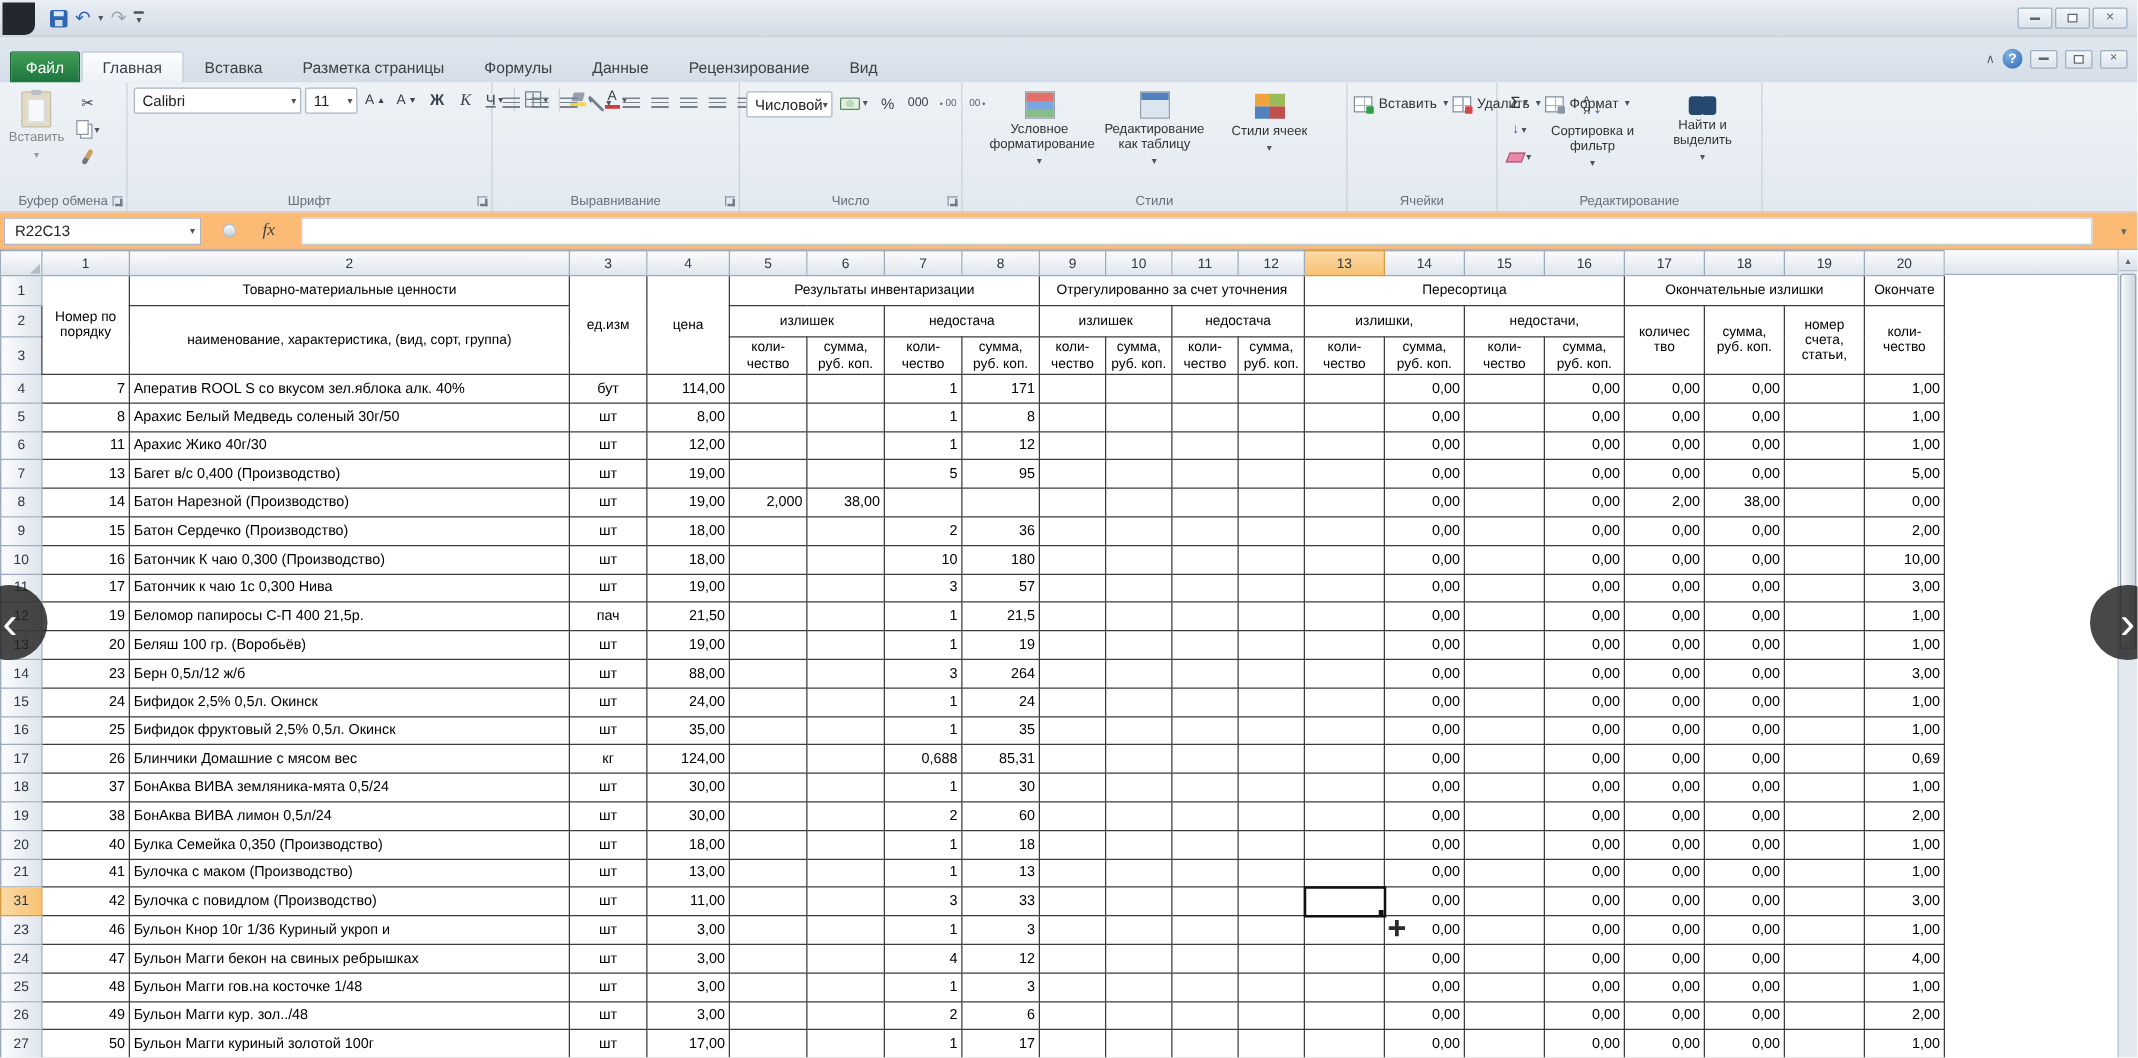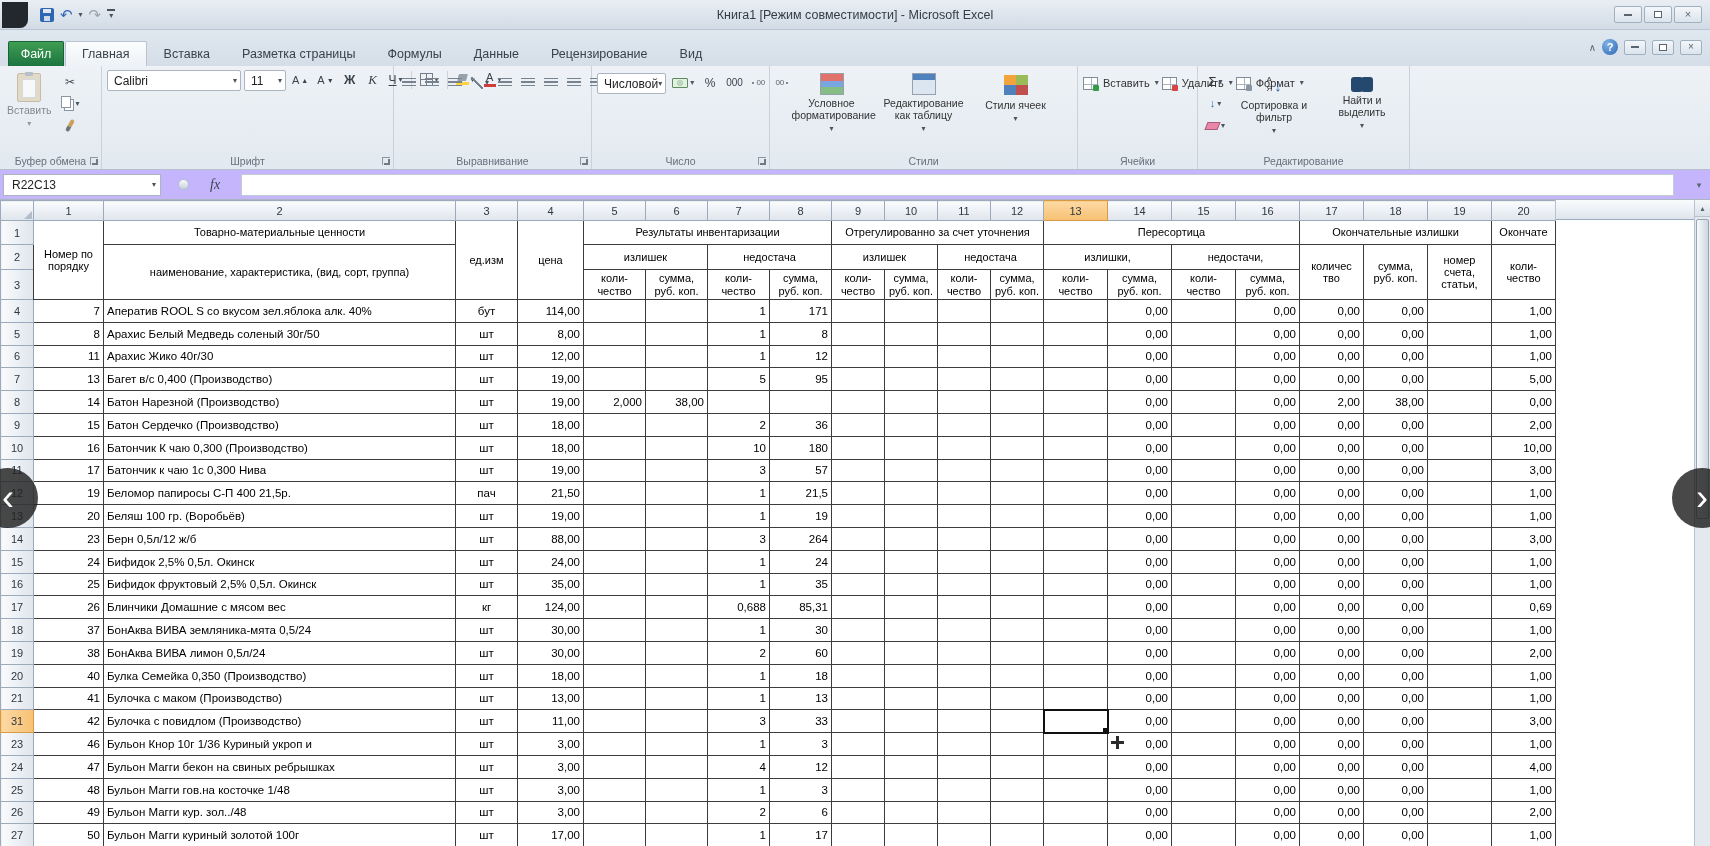--- a/index.html
+++ b/index.html
@@ -87,21 +87,21 @@
 .fillarw{color:#2f66b4;font-size:11px;line-height:1}
 .ic-erase{width:13px;height:8px;background:#e887a8;border:1px solid #a95c7b;transform:skewX(-22deg)}
 .ic-sort{display:flex;align-items:center;gap:2px;height:24px}
 .az{display:flex;flex-direction:column;font-size:8px;line-height:1.1;color:#333}
 .sortarw{font-size:15px;color:#2f66b4;line-height:1}
 .ic-binoc{position:relative;width:22px;height:15px;margin-top:4px}
 .ic-binoc::before,.ic-binoc::after{content:"";position:absolute;top:0;width:12px;height:15px;background:#24486e;border-radius:3px}
 .ic-binoc::before{left:0}.ic-binoc::after{right:0}
 .rfill{flex:1;border-right:none}
 
-.fbar{height:30px;background:#c4b5fd;border-bottom:1px solid #aab6c2;display:flex;align-items:center;padding:0 3px;gap:17px}
+.fbar{height:30px;background:#fdba74;border-bottom:1px solid #aab6c2;display:flex;align-items:center;padding:0 3px;gap:17px}
 .namebox{width:158px;height:22px;background:#fff;border:1px solid #abb6c2;display:flex;align-items:center;justify-content:space-between;padding:0 4px 0 8px;font-size:12px;color:#222}
 .fsplit{width:11px;height:11px;border-radius:50%;background:linear-gradient(#f8fafc,#c6d0da);border:1px solid #b4bfca}
 .fxbtn{font-family:"Liberation Serif",serif;font-style:italic;font-size:14px;color:#3a444e;padding:0 4px}
 .ffield{flex:1;height:22px;background:#fff;border:1px solid #c2ccd6;font-size:12px;padding:0 4px}
 .fexpand{width:16px;text-align:center;color:#5a6570;font-size:9px}
 
 .sheet{position:absolute;left:0;top:200px;width:1694px;bottom:0;background:#fff;overflow:hidden}
 .hext{position:absolute;left:1555px;top:0;right:0;height:20px;background:linear-gradient(#fafbfd,#dfe5ec);border-bottom:1px solid #9daabb;border-left:1px solid #b9c3ce}
 .grid{border-collapse:collapse;table-layout:fixed;width:1555px}
 .grid th,.grid td{overflow:hidden;white-space:nowrap}
@@ -139,21 +139,20 @@
     <div class="qat">
       <div class="apicon"></div>
       <span class="ic-save"></span>
       <span class="undo">↶</span>
       <span class="caret">▾</span>
       <span class="redo">↷</span>
       <span class="qatdrop">
           <span class="caret">▾</span>
         </span>
     </div>
-    <div class="wtitle">Книга1  [Режим совместимости] -  Microsoft Excel</div>
     <div class="winbtns">
       <div class="wbtn">
           <span class="ic-min"></span>
         </div>
       <div class="wbtn">
           <span class="ic-rest"></span>
         </div>
       <div class="wbtn">
           <span>×</span>
         </div>

